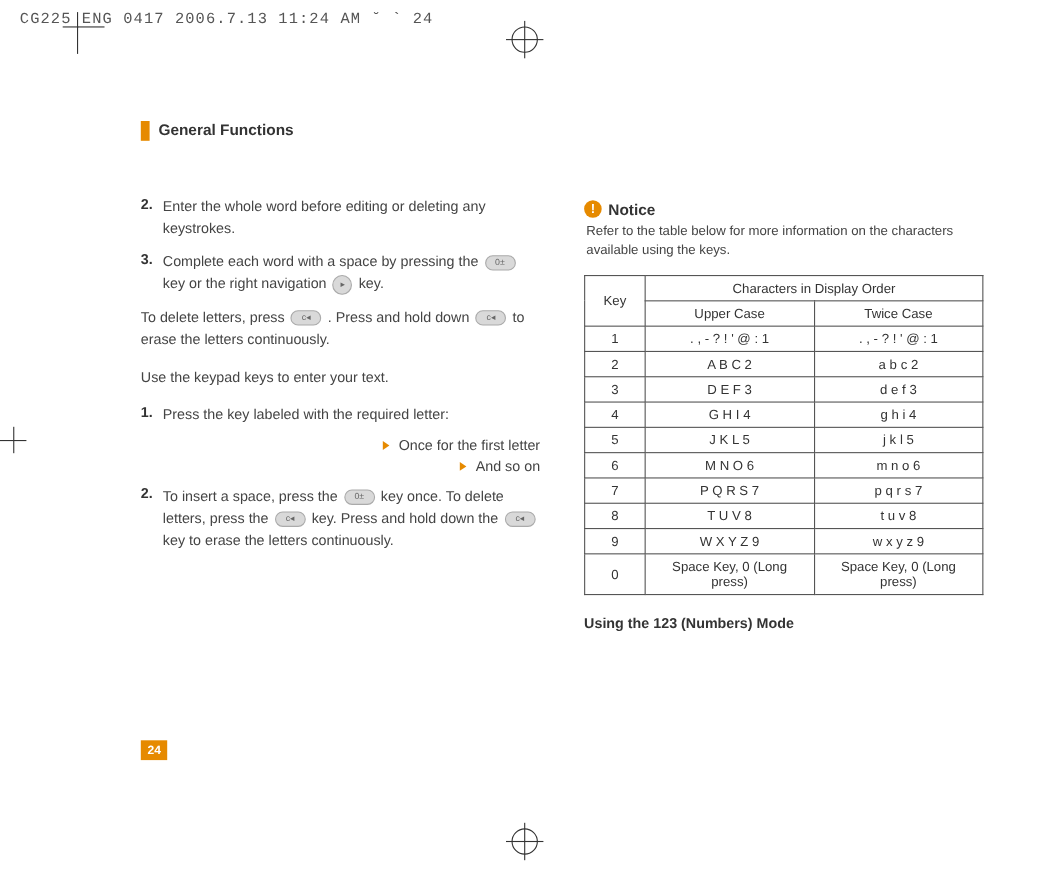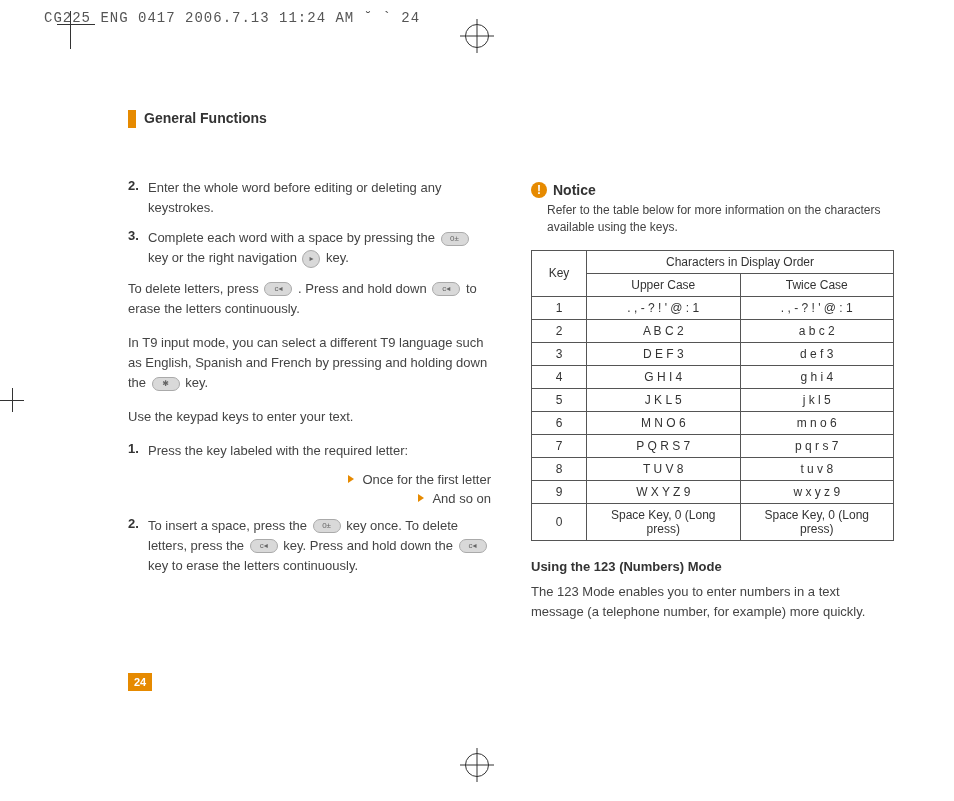--- a/index.html
+++ b/index.html
@@ -16,21 +16,21 @@
   .page-wrap {
     background: #fff;
     width: 954px;
     height: 801px;
     position: relative;
     box-sizing: border-box;
   }
   .header-line {
     position: absolute;
     top: 10px;
-    left: 44px;
+    left: 18px;
     font-size: 14px;
     letter-spacing: 1px;
     color: #555;
     font-family: 'Courier New', monospace;
   }
   .crop-tl, .crop-bc {
     position: absolute;
     width: 24px; height: 24px;
   }
   .crop-tl { top: 24px; left: 70px; border-left:1px solid #333; border-top:1px solid #333; }
@@ -78,21 +78,21 @@
     font-size:8px; line-height:12px; text-align:center; color:#666;
   }
   .key-icon.round { width:16px; height:16px; border-radius:50%; line-height:16px;}
 
   .notice-row { display:flex; align-items:center; gap:6px; margin-bottom:4px;}
   .notice-icon {
     width:16px; height:16px; border-radius:50%; background:#e68a00;
     color:#fff; font-weight:bold; font-size:12px; text-align:center; line-height:16px;
   }
   .notice-label { font-weight:bold; font-size:14px; }
-  .notice-text { font-size:12px; color:#444; line-height:1.4; margin-bottom:14px; margin-left:16px;}
+  .notice-text { font-size:12px; color:#444; line-height:1.4; margin-bottom:14px; margin-left:2px;}
 
   table.char-table {
     border-collapse:collapse; width:100%; font-size:12px;
   }
   table.char-table th, table.char-table td {
     border:1px solid #555; padding:4px 6px; text-align:center;
   }
   table.char-table th { font-weight:normal; }
   .key-col { width:42px; }
   .span-header { font-weight:normal; }
@@ -147,25 +147,20 @@
       </div>
 
       <div class="para">
         <span>To delete letters, press </span>
         <span class="key-icon">c◂</span>
         <span> . Press and hold down </span>
         <span class="key-icon">c◂</span>
         <span> to erase the letters continuously.</span>
       </div>
 
-      <div class="para">
-        <span>In T9 input mode, you can select a different T9 language such as English, Spanish and French by pressing and holding down the </span>
-        <span class="key-icon">✱</span>
-        <span> key.</span>
-      </div>
 
       <div class="para">Use the keypad keys to enter your text.</div>
 
       <div class="num-item">
         <span class="num">1.</span>
         <span class="body-text">Press the key labeled with the required letter:</span>
       </div>
 
       <div class="bullet-row">
         <div class="tri"></div>
@@ -257,19 +252,18 @@
             </tr>
             <tr>
               <td>0</td>
               <td>Space Key, 0 (Long press)</td>
               <td>Space Key, 0 (Long press)</td>
             </tr>
           </tbody>
       </table>
 
       <div class="bold-sub" style="margin-top:18px;">Using the 123 (Numbers) Mode</div>
-      <div class="para">The 123 Mode enables you to enter numbers in a text message (a telephone number, for example) more quickly.</div>
     </div>
 
   </div>
 
   <div class="page-badge">24</div>
 </div>
 
 </body></html>

